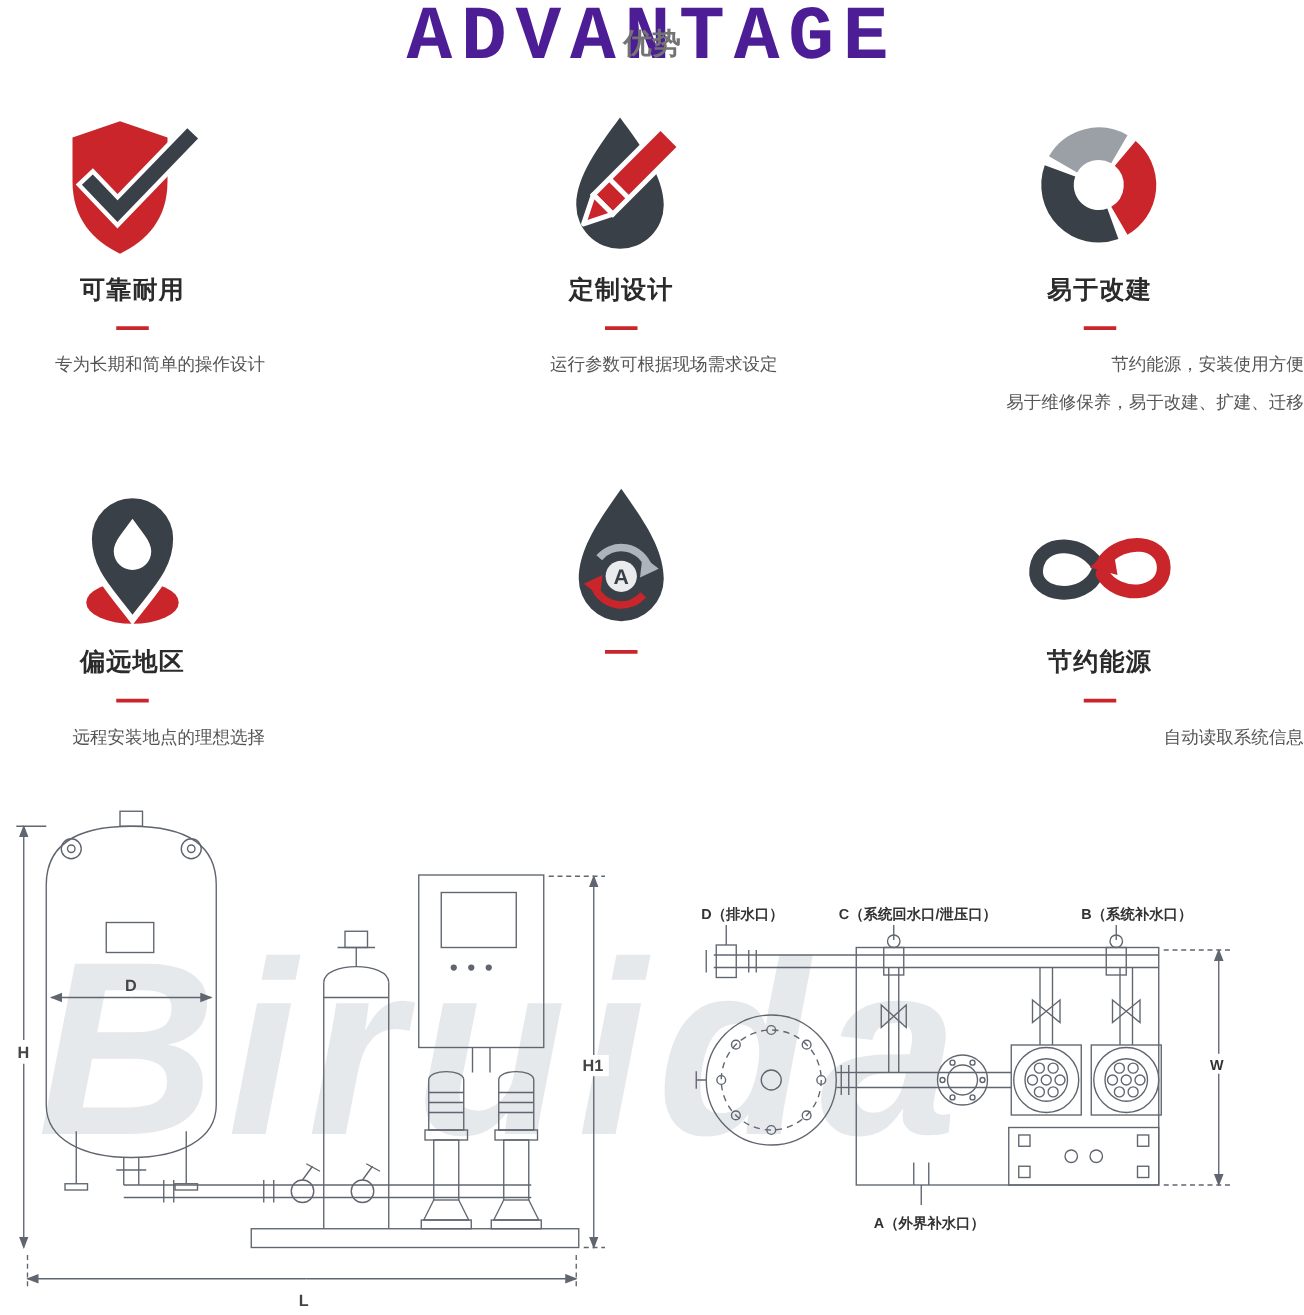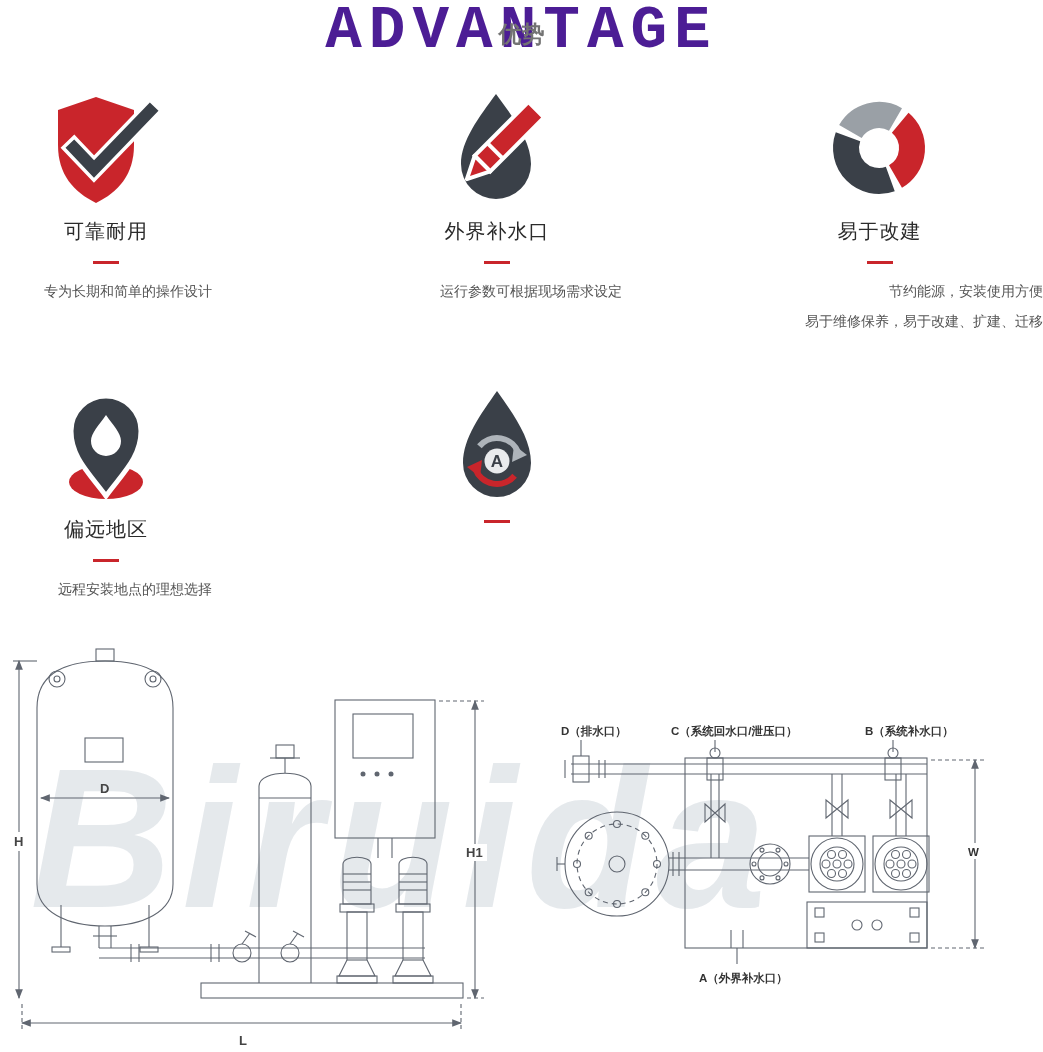--- a/index.html
+++ b/index.html
@@ -13,21 +13,21 @@
   .title-cn { position:absolute; top:19px; left:0; width:100%; font-size:23px; font-weight:bold; color:#737373; }
 
   
   .col { position:absolute; text-align:center; }
   .r1 { top:84px; }
   .r2 { top:382px; }
   .c1 { left:0; width:212px; }
   .c2 { left:372px; width:250px; }
   .c3 { left:716px; width:327px; }
   .icon-wrap { height:122px; display:flex; align-items:flex-end; justify-content:center; }
-  .adv-title { margin-top:12px; font-size:20px; font-weight:normal; color:#2b2b2b; letter-spacing:1px; }
+  .adv-title { margin-top:12px; font-size:20px; font-weight:bold; color:#2b2b2b; letter-spacing:1px; }
   .divider { width:26px; height:3px; background:#c9252b; margin:16px auto 0; }
   .desc { margin-top:12px; font-size:14px; color:#555; line-height:2.15;text-align:right; }
 
   
   .drawings { position:absolute; left:0; top:640px; width:1043px; height:412px; }
   .watermark { position:absolute; left:30px; top:100px; font-size:198px; line-height:1; font-weight:bold;
                font-style:italic; letter-spacing:9px; color:#c2cbd3; opacity:0.42; z-index:0; user-select:none; }
   .front-view { position:absolute; left:5px; top:6px; z-index:1; }
   .top-view { position:absolute; left:555px; top:72px; z-index:1; }
   svg text { font-family:"Liberation Sans","DejaVu Sans",sans-serif; }
@@ -61,21 +61,21 @@
     <div class="icon-wrap">
       <svg width="114" height="116" viewBox="0 0 114 116">
         <path d="M56,4 C73,27 91,51 91,74 a35,35 0 0 1 -70,0 C21,51 39,27 56,4 Z" fill="#3a4048"></path>
         <g transform="translate(58,58) rotate(45)">
           <rect x="-11" y="-54" width="22" height="76" fill="#c9252b" stroke="#fff" stroke-width="4"></rect>
           <polygon points="-11,22 11,22 0,44" fill="#c9252b" stroke="#fff" stroke-width="4" stroke-linejoin="round"></polygon>
           <line x1="-11" y1="4" x2="11" y2="4" stroke="#fff" stroke-width="4"></line>
         </g>
       </svg>
     </div>
-    <div class="adv-title">外界补水口</div>
+    <div class="adv-title">定制设计</div>
     <div class="divider"></div>
     <div class="desc">
       <div>运行参数可根据现场需求设定</div>
     </div>
   </div>
 
   <div class="col r1 c3">
     <div class="icon-wrap">
       <svg width="112" height="116" viewBox="0 0 112 116">
         <path d="M26.4,41.5 A33,33 0 0 1 71.5,29.4" stroke="#9aa0a6" stroke-width="26" fill="none"></path>
@@ -115,20 +115,34 @@
         <polygon points="73,57 86,67 71,74" fill="#aeb4ba"></polygon>
         <path d="M73.6,87.8 A23,23 0 0 1 34.4,80.9" stroke="#c9252b" stroke-width="6" fill="none"></path>
         <polygon points="39,89 26,79 41,72" fill="#c9252b"></polygon>
         <circle cx="56" cy="73" r="12.5" fill="#e9ebed"></circle>
         <text x="56" y="79" text-anchor="middle" font-size="17" font-weight="bold" fill="#3a4048">A</text>
       </svg>
     </div>
     <div class="divider"></div>
   </div>
 
+  <div class="col r2 c3">
+    <div class="icon-wrap">
+      <svg width="136" height="96" viewBox="0 0 136 96">
+        <path d="M68,48 C58,24 20,22 17,47 C14,70 56,74 66,50" stroke="#3a4048" stroke-width="11" fill="none" stroke-linecap="round"></path>
+        <path d="M70,51 C82,72 119,69 119,46 C119,24 86,22 72,40" stroke="#c9252b" stroke-width="11" fill="none" stroke-linecap="round"></path>
+        <polygon points="78,28 60,46 82,52" fill="#c9252b"></polygon>
+      </svg>
+    </div>
+    <div class="adv-title">节约能源</div>
+    <div class="divider"></div>
+    <div class="desc">
+      <div>自动读取系统信息</div>
+    </div>
+  </div>
 
   <div class="drawings">
     <div class="watermark">Biruida</div>
 
     <svg class="front-view" width="545" height="406" viewBox="0 0 545 406">
       <defs>
         <marker id="ar" markerWidth="9" markerHeight="8" refX="8" refY="3.5" orient="auto">
           <path d="M0,0 L9,3.5 L0,7 Z" fill="#606670"></path>
         </marker>
       </defs>

